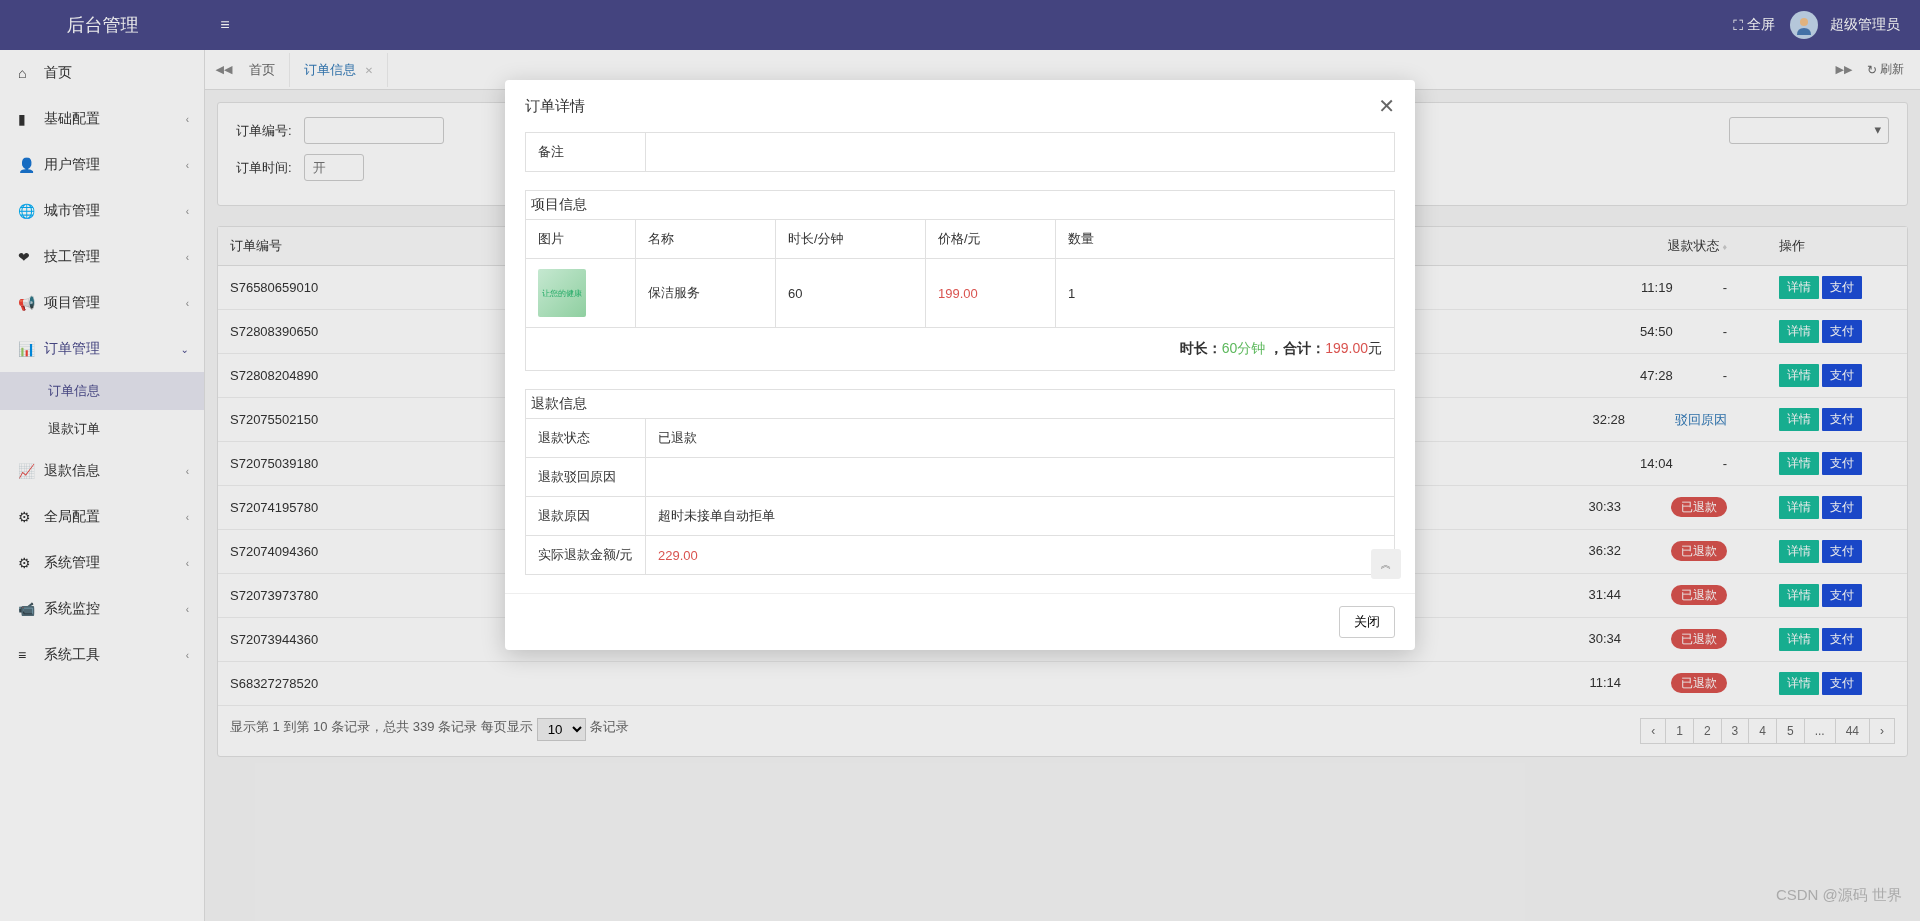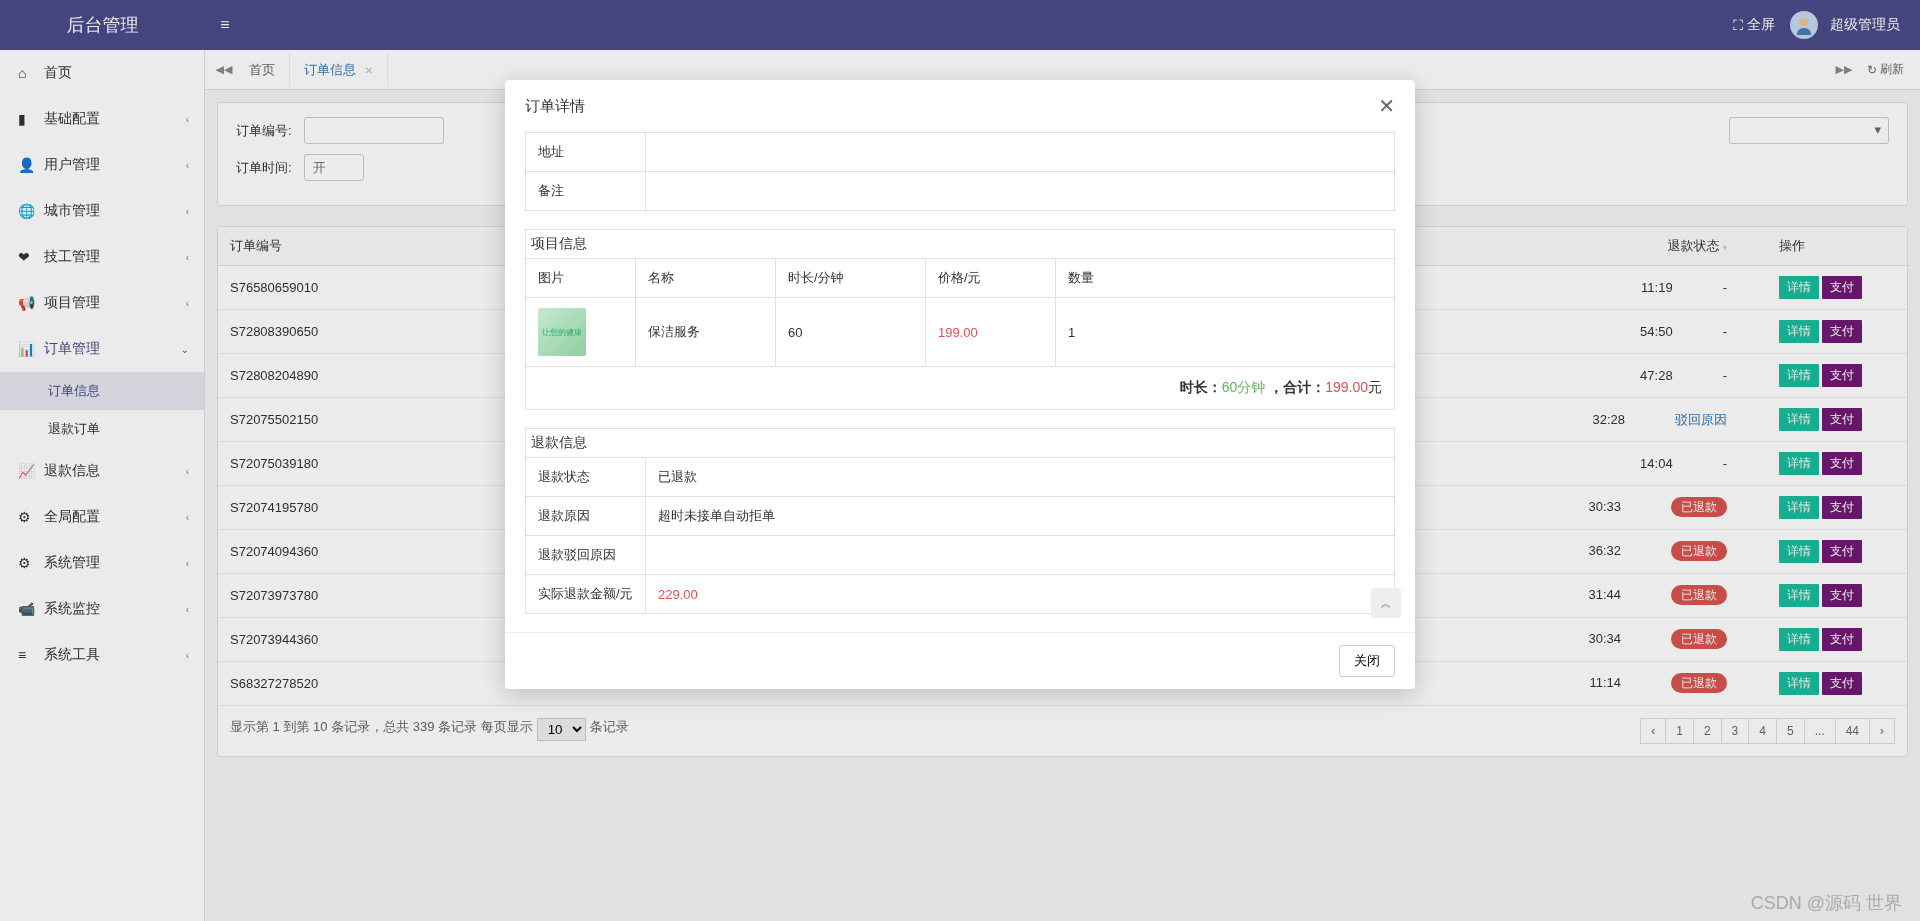--- a/index.html
+++ b/index.html
@@ -47,21 +47,21 @@
 .select-wrap::after { content: "▾"; position: absolute; right: 8px; top: 5px; color: #666; pointer-events: none; }
 
 
 .table-wrap { margin-top: 20px; background: #fff; border: 1px solid #e0e0e0; border-radius: 3px; padding: 0; }
 .table { width: 100%; border-collapse: collapse; }
 .table th { background: #fafafa; padding: 10px 12px; text-align: left; font-weight: 500; font-size: 13px; border-bottom: 1px solid #e0e0e0; }
 .table td { padding: 10px 12px; border-bottom: 1px solid #eee; font-size: 13px; }
 .sort-icon { color: #ccc; font-size: 9px; margin-left: 3px; }
 .btn-sm { display: inline-block; padding: 3px 8px; border-radius: 1px; color: #fff; font-size: 12px; cursor: pointer; margin-right: 3px; }
 .btn-teal { background: #1abc9c; }
-.btn-blue { background: #701a75; }
+.btn-blue { background: #1d4ed8; }
 .badge-red { background: #d9534f; color: #fff; padding: 3px 10px; border-radius: 10px; font-size: 12px; }
 .link-blue { color: #337ab7; cursor: pointer; }
 
 
 .table-footer { display: flex; align-items: flex-start; padding: 12px; font-size: 13px; color: #666; }
 .page-size-select { border: 1px solid #ccc; padding: 2px 6px; margin: 0 4px; }
 .pagination { margin-left: auto; display: flex; gap: 0; }
 .page-btn { border: 1px solid #ddd; padding: 5px 10px; cursor: pointer; font-size: 12px; background: #fff; margin-left: -1px; }
 .page-btn.active { background: #fff; font-weight: 500; }
 
@@ -83,21 +83,21 @@
 .item-img { width: 48px; height: 48px; background: linear-gradient(135deg,#c5e8d0,#8fcfa0); border-radius: 2px; display:flex; align-items:center; justify-content:center; font-size:8px; color:#2a6; }
 .price-red { color: #d9534f; font-weight: 500; }
 .summary-row { text-align: right; padding: 12px; border: 1px solid #e0e0e0; border-top: none; font-size: 14px; margin-bottom: 18px; }
 .summary-row .green { color: #5cb85c; font-weight: 500; }
 .summary-row .red { color: #d9534f; font-weight: 500; }
 .scroll-top-btn { position: absolute; right: 14px; bottom: 14px; width: 30px; height: 30px; background: #eee; border-radius: 3px; display: flex; align-items: center; justify-content: center; cursor: pointer; color: #888; font-size: 11px; }
 .modal-footer { padding: 12px 20px; text-align: right; border-top: 1px solid #eee; }
 .btn-default { border: 1px solid #ccc; background: #fff; padding: 6px 14px; border-radius: 3px; cursor: pointer; font-size: 13px; }
 
 
-.watermark { position: absolute; right: 18px; bottom: 6px; font-size: 18px; color: #aaa; text-align: center; }
+.watermark { position: absolute; right: 18px; bottom: 16px; font-size: 15px; color: #aaa; text-align: center; }
 </style>
 </head>
 <body>
 
 <div class="container">
 
   <div class="header">
     <div class="logo">后台管理</div>
     <div class="toggle-btn">≡</div>
     <div class="header-right">
@@ -321,24 +321,20 @@
 
   <div class="modal-backdrop"></div>
   <div class="modal">
     <div class="modal-header">
       <div class="modal-title">订单详情</div>
       <div class="modal-close">✕</div>
     </div>
     <div class="modal-body">
       <table class="detail-table">
         <tbody>
-            <tr>
-              <th>地址</th>
-              <td style="height:38px"></td>
-            </tr>
         <tr>
               <th>备注</th>
               <td></td>
             </tr>
       </tbody>
         </table>
 
       <div class="section-title">项目信息</div>
       <table class="item-table">
         <tbody>
@@ -365,26 +361,26 @@
       </div>
 
       <div class="section-title">退款信息</div>
       <table class="detail-table" style="margin-bottom:4px">
         <tbody>
             <tr>
               <th>退款状态</th>
               <td>已退款</td>
             </tr>
         <tr>
+              <th>退款驳回原因</th>
+              <td></td>
+            </tr>
+        <tr>
               <th>退款原因</th>
               <td>超时未接单自动拒单</td>
-            </tr>
-        <tr>
-              <th>退款驳回原因</th>
-              <td></td>
             </tr>
         <tr>
               <th>实际退款金额/元</th>
               <td class="price-red">229.00</td>
             </tr>
       </tbody>
         </table>
       <div class="scroll-top-btn">︽</div>
     </div>
     <div class="modal-footer">

